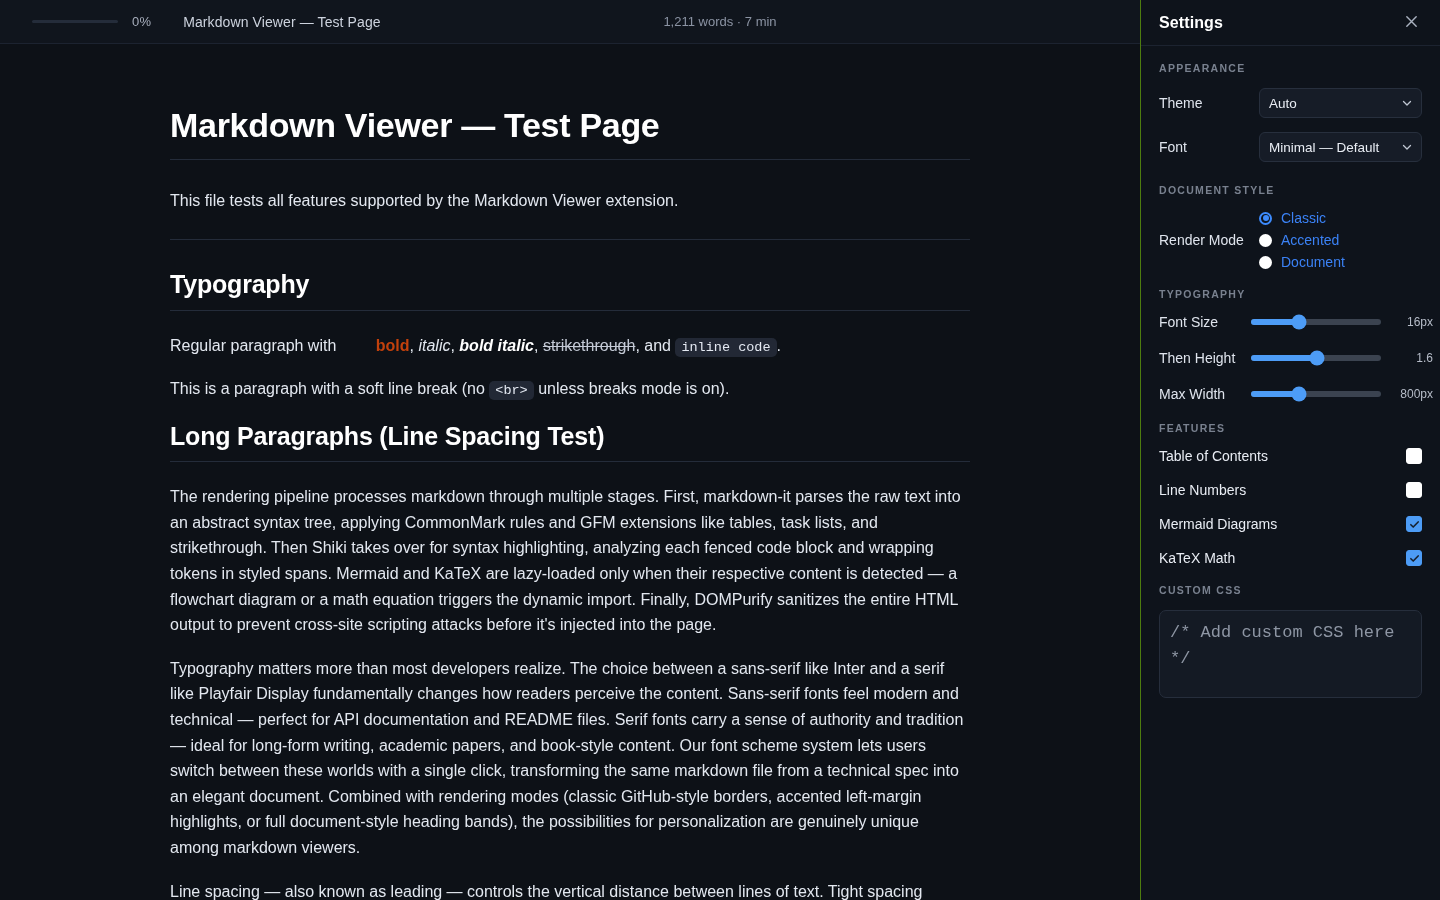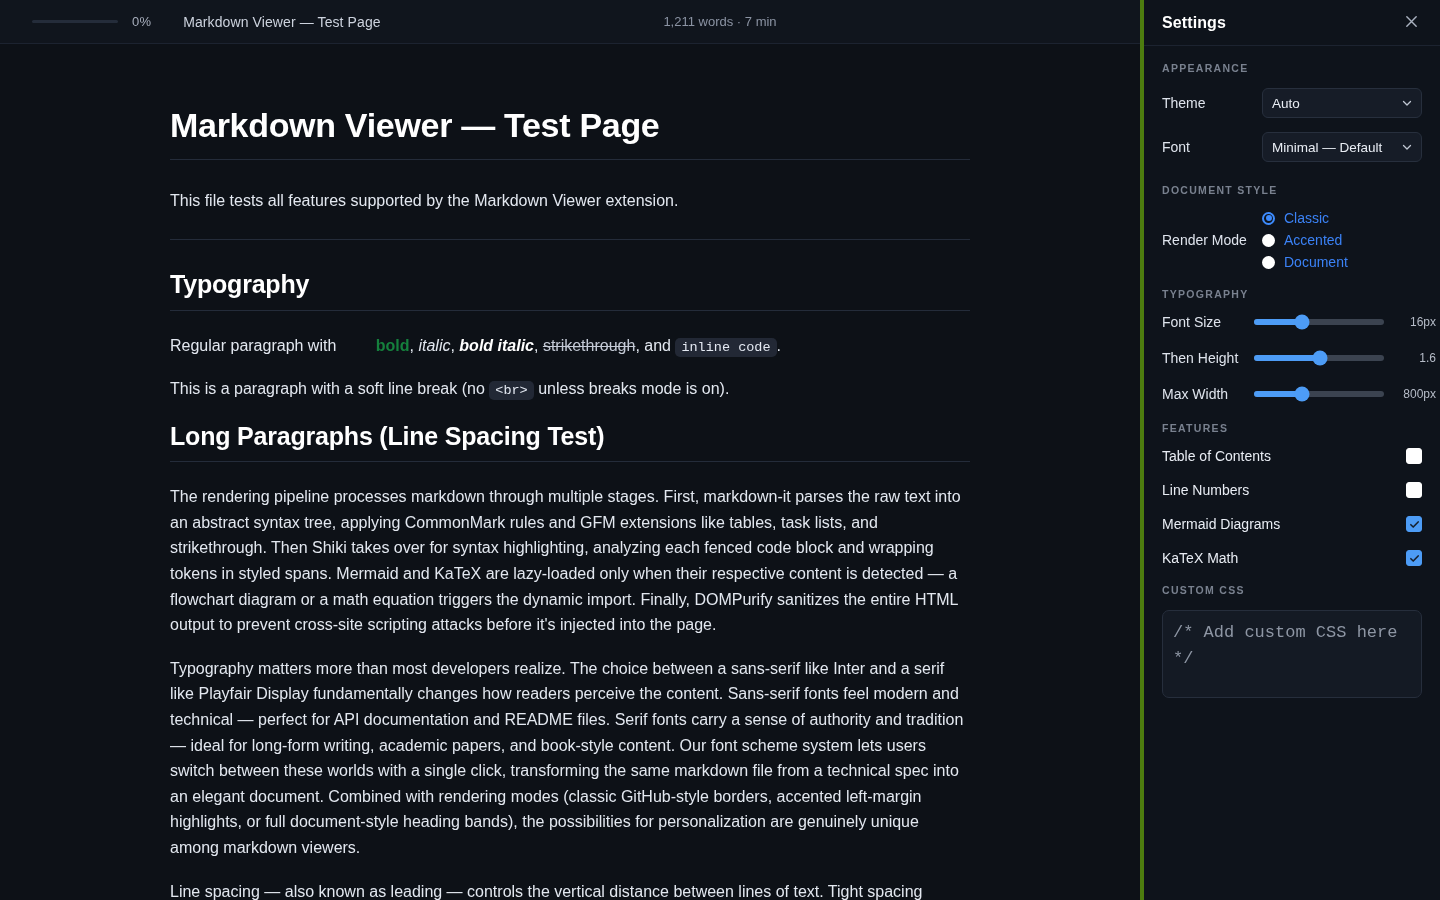--- a/index.html
+++ b/index.html
@@ -92,39 +92,39 @@
     letter-spacing: -.2px; color: #ffffff;
     padding-bottom: 9px;
     border-bottom: 1px solid #242c3a;
     margin-top: 8px; margin-bottom: 22px;
   }
   p.md-p { margin-bottom: 18px; color: #e3e8f0; }
   hr.md-hr {
     border: none; border-top: 1px solid #242c3a;
     margin: 26px 0 28px 0;
   }
-  .md-strong { font-weight: 700; color: #15803d; padding-left: 35px; }
+  .md-strong { font-weight: 700; color: #c2410c; padding-left: 35px; }
   .md-em { font-style: italic; }
   .md-strongem { font-weight: 700; font-style: italic; color: #ffffff; }
   .md-del { text-decoration: line-through; color: #c4cad6; }
   code.md-code {
     font-family: "Liberation Mono", monospace;
     font-size: 13.5px;
     background: #222835;
     color: #e4e9f2;
     padding: 2px 6px;
     border-radius: 5px;
   }
 
   
   .settings {
     position: absolute; top: 0; right: 0;
     width: 300px; height: 900px;
     background: #0e131b;
-    border-left: 4px solid #4d7c0f;
+    border-left: 1px solid #4d7c0f;
     z-index: 30;
     overflow: hidden;
   }
   .settings-head {
     height: 46px;
     display: flex; align-items: center;
     padding: 0 16px 0 18px;
     border-bottom: 1px solid #1c2330;
   }
   .settings-title {

